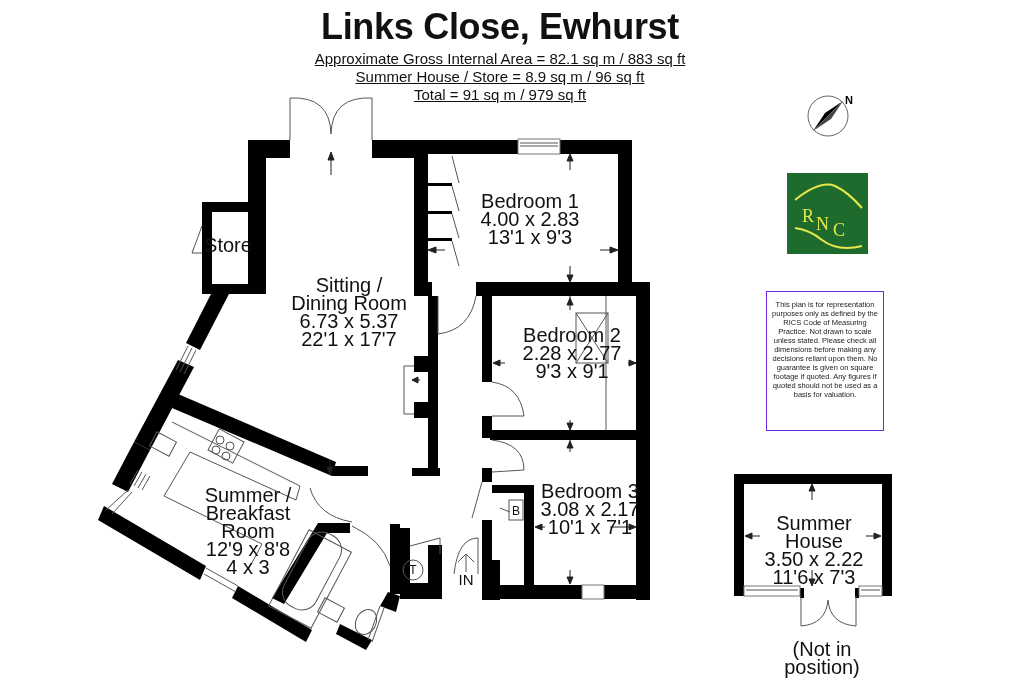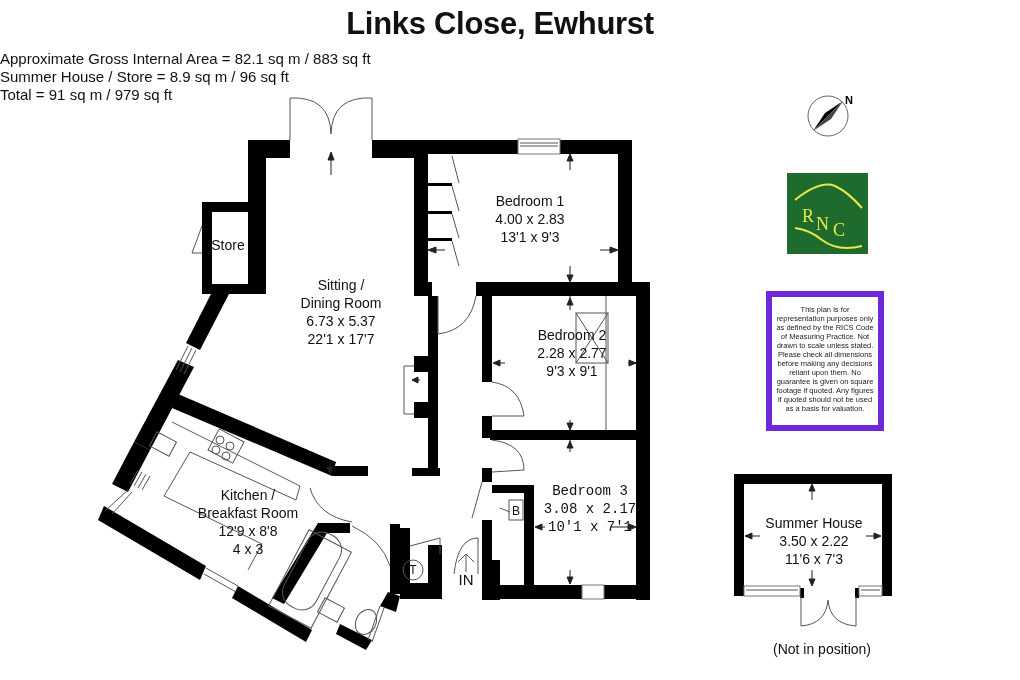--- a/index.html
+++ b/index.html
@@ -1,22 +1,22 @@
 <!DOCTYPE html>
 <html><head>
 <meta charset="utf-8">
 <style>
   html, body { margin: 0; padding: 0; background: #ffffff; }
   body { width: 1020px; height: 680px; position: relative; overflow: hidden; font-family: "Liberation Sans", sans-serif; color: #111; }
   .abs { position: absolute; }
-  .title { left: 0; width: 1000px; top: 6px; text-align: center; font-size: 31px; font-weight: bold; letter-spacing: -0.3px; }
-  .area { left: 0; width: 1000px; text-align: left; font-size: 15px; line-height: 18px; }
+  .title { left: 0; width: 1000px; top: 6px; text-align: center; font-size: 36px; font-weight: bold; letter-spacing: -0.3px; }
+  .area { left: 0; width: 1000px; text-align: center; font-size: 15px; line-height: 18px; text-decoration: underline; }
   svg.plan { position: absolute; left: 0; top: 0; }
-  .lbl { position: absolute; text-align: center; font-size: 14px; line-height: 18px; color: #111; }
-  .disclaimer { left: 766px; top: 291px; width: 118px; height: 140px; border: 6px solid #6d28d9; font-size: 7.5px; line-height: 9px; text-align: center; padding: 8px 4px; box-sizing: border-box; color: #222; }
+  .lbl { position: absolute; text-align: center; font-size: 20px; line-height: 18px; color: #111; }
+  .disclaimer { left: 766px; top: 291px; width: 118px; height: 140px; border: 1px solid #6d28d9; font-size: 7.5px; line-height: 9px; text-align: center; padding: 8px 4px; box-sizing: border-box; color: #222; }
 </style>
 </head>
 <body>
 
 <div class="abs title">Links Close, Ewhurst</div>
 <div class="abs area" style="top:50px">Approximate Gross Internal Area = 82.1 sq m / 883 sq ft</div>
 <div class="abs area" style="top:68px">Summer House / Store = 8.9 sq m / 96 sq ft</div>
 <div class="abs area" style="top:86px">Total = 91 sq m / 979 sq ft</div>
 
 <svg class="plan" width="1020" height="680" viewBox="0 0 1020 680">
@@ -205,47 +205,47 @@
   <path d="M795 228 Q810 230 822 240 Q838 252 862 246" stroke="#e6e84a" stroke-width="2" fill="none"></path>
   <text x="802" y="222" font-family="Liberation Serif, serif" font-size="18" fill="#e6e84a">R</text>
   <text x="816" y="230" font-family="Liberation Serif, serif" font-size="18" fill="#e6e84a">N</text>
   <text x="833" y="236" font-family="Liberation Serif, serif" font-size="18" fill="#e6e84a">C</text>
 </svg>
 
 <div class="abs disclaimer">This plan is for representation purposes only as defined by the RICS Code of Measuring Practice. Not drawn to scale unless stated. Please check all dimensions before making any decisions reliant upon them. No guarantee is given on square footage if quoted. Any figures if quoted should not be used as a basis for valuation.</div>
 
 <div class="lbl" style="left:204px; top:236px; width:48px;text-align:center;">Store</div>
 
-<div class="lbl" style="left:282px; top:276px; width:118px;">
+<div class="lbl" style="left:290px; top:276px; width:118px;">
   <div>Sitting /</div>
   <div>Dining Room</div>
   <div>6.73 x 5.37</div>
   <div>22'1 x 17'7</div>
 </div>
 
 <div class="lbl" style="left:480px; top:192px; width:100px;">
   <div>Bedroom 1</div>
   <div>4.00 x 2.83</div>
   <div>13'1 x 9'3</div>
 </div>
 
 <div class="lbl" style="left:522px; top:326px; width:100px;">
   <div>Bedroom 2</div>
   <div>2.28 x 2.77</div>
   <div>9'3 x 9'1</div>
 </div>
 
-<div class="lbl" style="left:540px; top:482px; width:100px;font-family:Liberation Mono, monospace;">
+<div class="lbl" style="left:540px; top:482px; width:100px;">
   <div>Bedroom 3</div>
   <div>3.08 x 2.17</div>
   <div>10'1 x 7'1</div>
 </div>
 
 <div class="lbl" style="left:192px; top:486px; width:112px;">
-  <div>Kitchen /</div>
+  <div>Summer /</div>
   <div>Breakfast Room</div>
   <div>12'9 x 8'8</div>
   <div>4 x 3</div>
 </div>
 
 <div class="lbl" style="left:760px; top:514px; width:108px;text-align:center;">
   <div>Summer House</div>
   <div>3.50 x 2.22</div>
   <div>11'6 x 7'3</div>
 </div>

